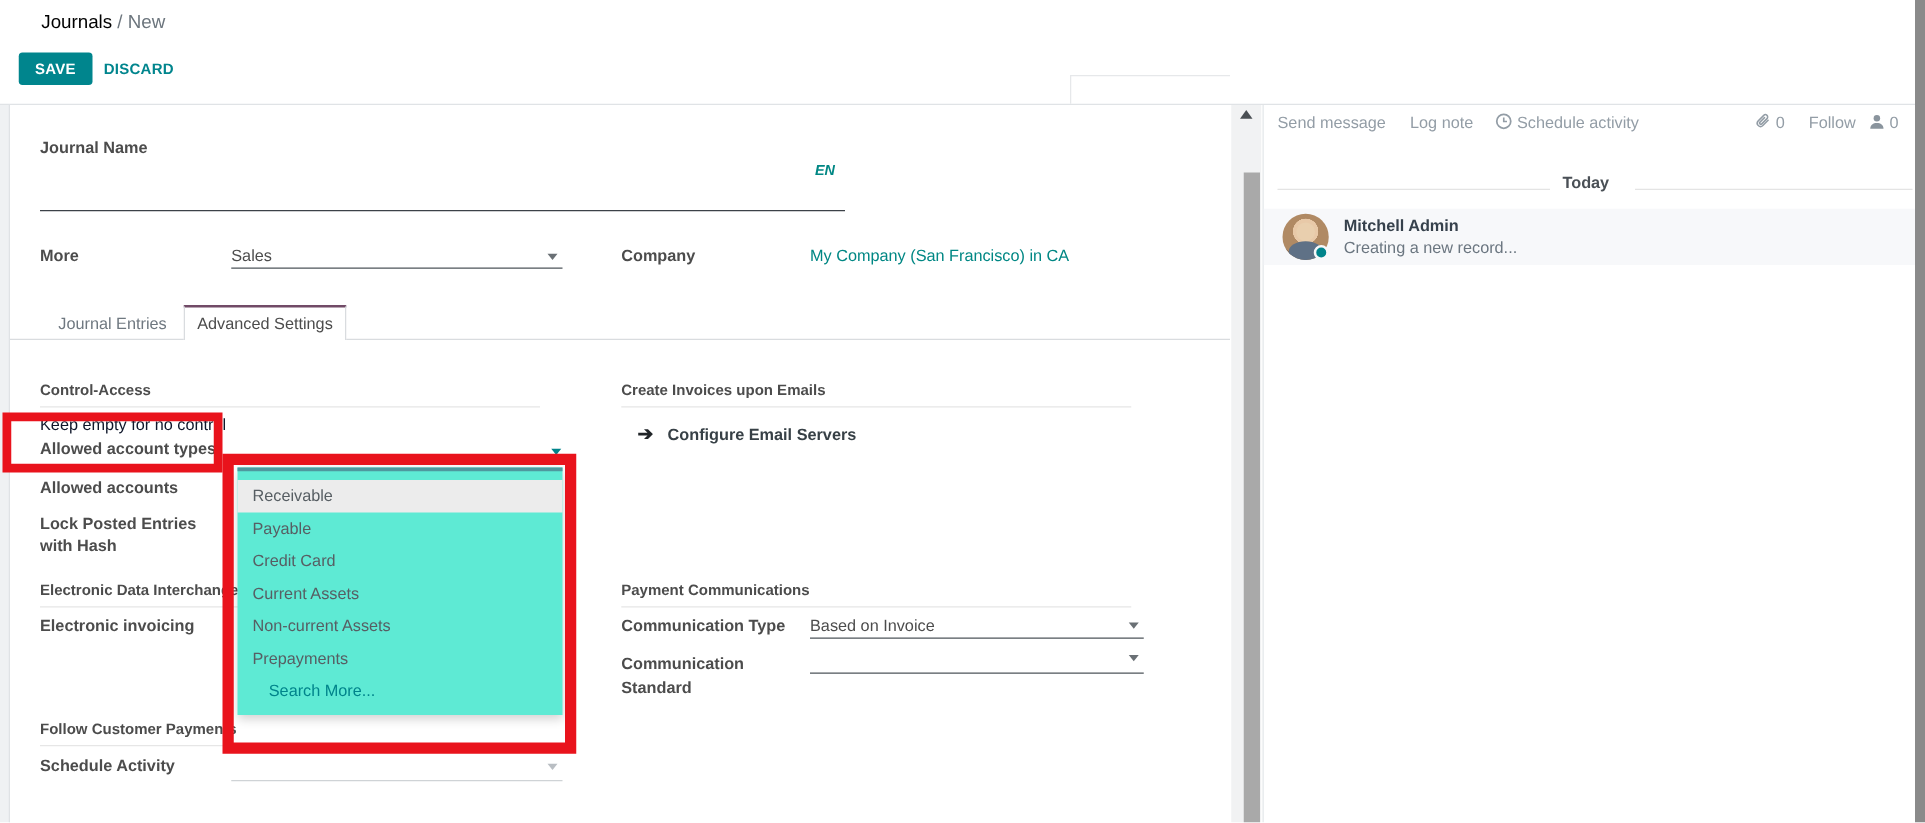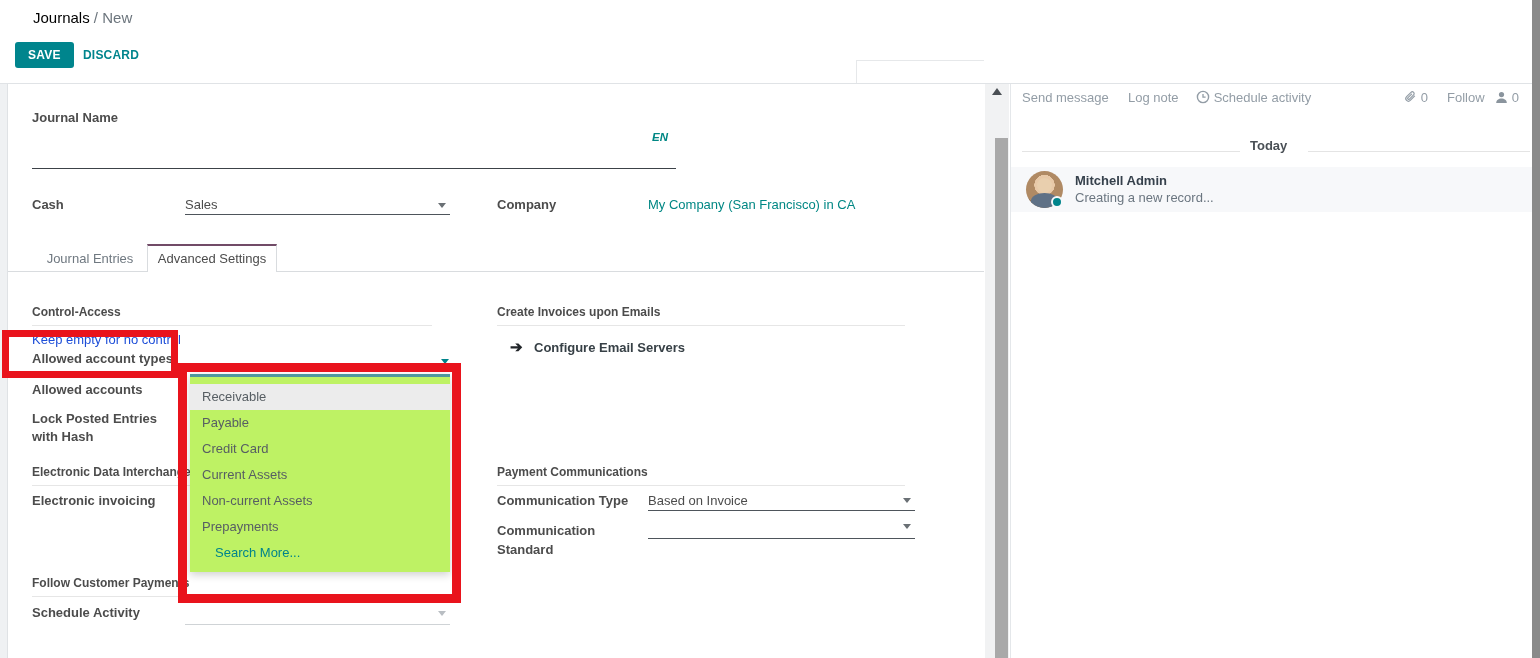--- a/index.html
+++ b/index.html
@@ -18,40 +18,40 @@
   
   .top-border { left:0; top:83px; width:1532px; height:1px; background:#e0e3e6; }
   .statusbox-v { left:856px; top:60px; width:1px; height:23px; background:#e6e8ea; }
   .statusbox-h { left:856px; top:60px; width:128px; height:1px; background:#e6e8ea; }
   .left-gutter { left:0; top:84px; width:8px; height:574px; background:#eff1f3; border-right:1px solid #dfe2e5; }
 
   
   .lbl { font-size:13px; font-weight:bold; color:#4c4c4c; }
   .sec { font-size:12px; font-weight:bold; color:#4c4c4c; border-bottom:1px solid #e6e6e6; padding-bottom:6px; }
   .val { font-size:13px; color:#4c4c4c; }
-  .hint { font-size:13px; color:#1d4ed8; }
+  .hint { font-size:13px; color:#0f172a; }
   .link { font-size:13px; color:#008784; cursor:pointer; }
   .uline { height:1px; background:#4e555b; }
   .uline-dark { height:1px; background:#3c4248; }
   .uline-light { height:1px; background:#cfd3d6; }
   .caret { width:0; height:0; border-left:4px solid transparent; border-right:4px solid transparent;
            border-top:5px solid #6a7075; }
   .caret.light { border-top-color:#b9bec3; }
   .caret.teal { border-top-color:#00848b; }
   .lang-badge { font-size:11.5px; font-weight:bold; color:#008784; cursor:pointer; }
 
   
   .tabs-bottom { left:8px; top:271px; width:976px; height:1px; background:#d9dcdf; }
   .tab { top:246px; height:26px; font-size:13px; line-height:26px; text-align:center; cursor:pointer; }
   .tab-inactive { left:33px; width:114px; color:#6f7880; }
   .tab-active { left:147px; top:244px; width:130px; height:28px; background:#fff; color:#4c4c4c;
                 border:1px solid #d9dcdf; border-bottom:none; border-top:2px solid #714B67; line-height:25px; z-index:5; }
 
   
-  .dropdown { left:190px; top:374px; width:260px; background:#bef264; border-top:3px solid #4f989e;
+  .dropdown { left:190px; top:374px; width:260px; background:#5eead4; border-top:3px solid #4f989e;
               box-shadow:0 3px 8px rgba(0,0,0,.18); padding:7px 0 6px 0; z-index:40; }
   .dd-item { height:26px; line-height:26px; padding-left:12px; font-size:13px; color:#575e63; cursor:pointer; }
   .dd-item.hl { background:#ececec; }
   .dd-more { height:26px; line-height:26px; padding-left:25px; font-size:13px; color:#00848b; cursor:pointer; }
 
   
   .redbox { border:7px solid #e9131c; background:transparent; z-index:60; pointer-events:none; }
   .redbox1 { left:2px; top:330px; width:176px; height:48px; }
   .redbox2 { left:178px; top:363px; width:283px; height:240px; border-width:9px; }
 
@@ -92,21 +92,21 @@
 <div class="abs top-border"></div>
 <div class="abs statusbox-v"></div>
 <div class="abs statusbox-h"></div>
 <div class="abs left-gutter"></div>
 
 <div class="abs lbl" style="left:32px; top:110px;">Journal Name</div>
 <div class="abs" style="left:32px; top:130px; width:644px; height:38px;"></div>
 <div class="abs uline-dark" style="left:32px; top:168px; width:644px;"></div>
 <div class="abs lang-badge" style="left:652px; top:131px;font-style:italic;">EN</div>
 
-<div class="abs lbl" style="left:32px; top:197px;">Cash</div>
+<div class="abs lbl" style="left:32px; top:197px;">More</div>
 <div class="abs val" style="left:185px; top:197px;">Sales</div>
 <div class="abs uline" style="left:185px; top:214px; width:265px;"></div>
 <div class="abs caret" style="left:438px; top:203px;"></div>
 
 <div class="abs lbl" style="left:497px; top:197px;">Company</div>
 <div class="abs link" style="left:648px; top:197px;">My Company (San Francisco) in CA</div>
 
 <div class="abs tabs-bottom"></div>
 <div class="abs tab tab-inactive">Journal Entries</div>
 <div class="abs tab tab-active">Advanced Settings</div>

